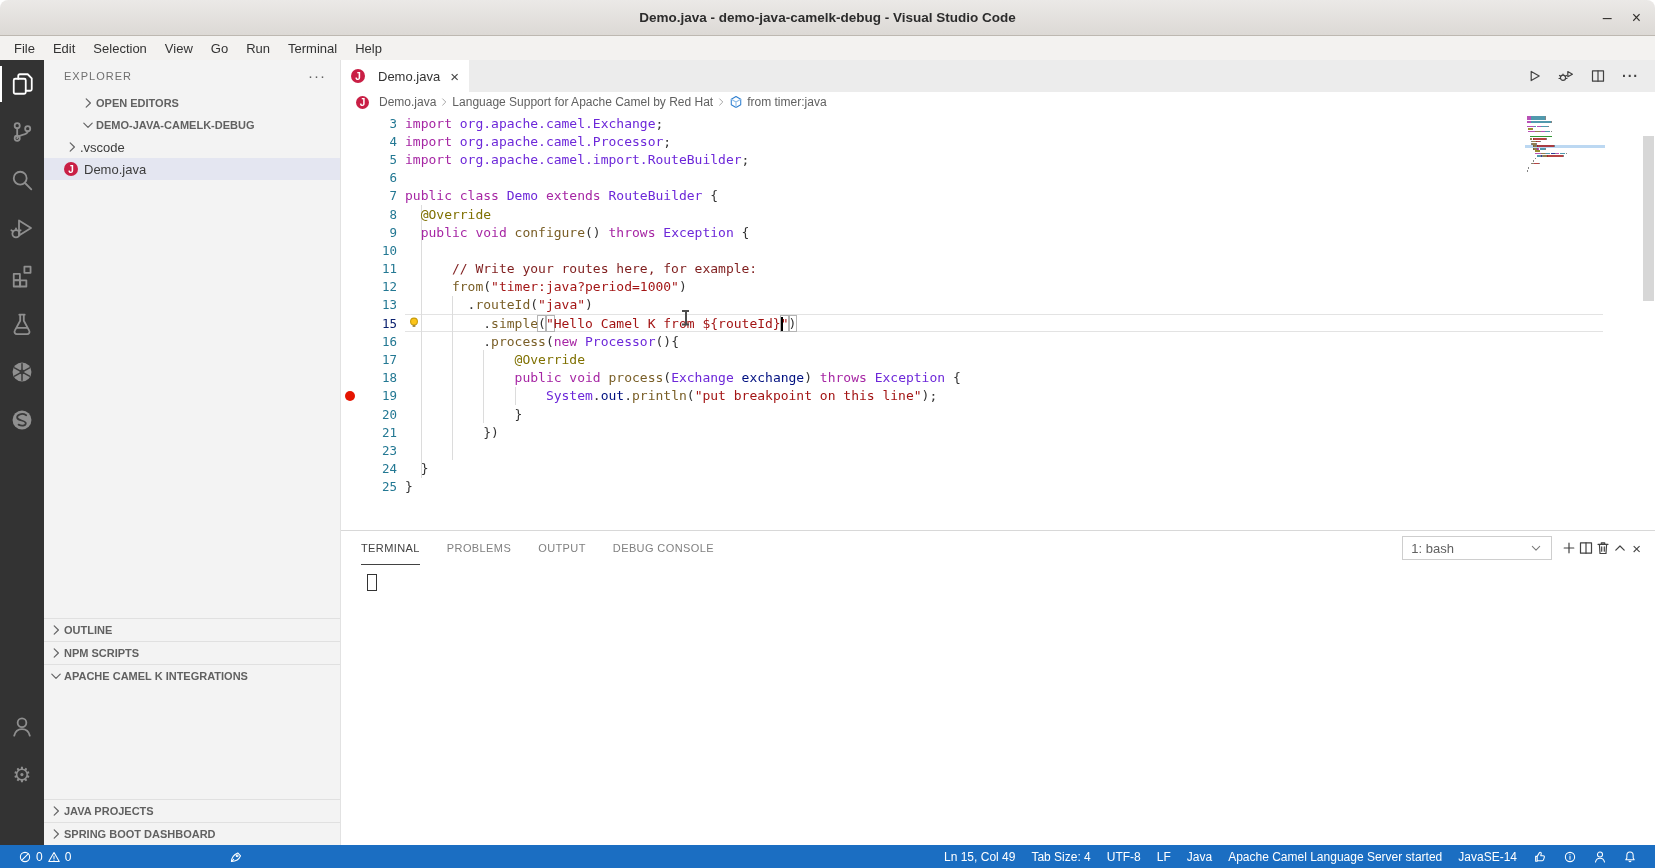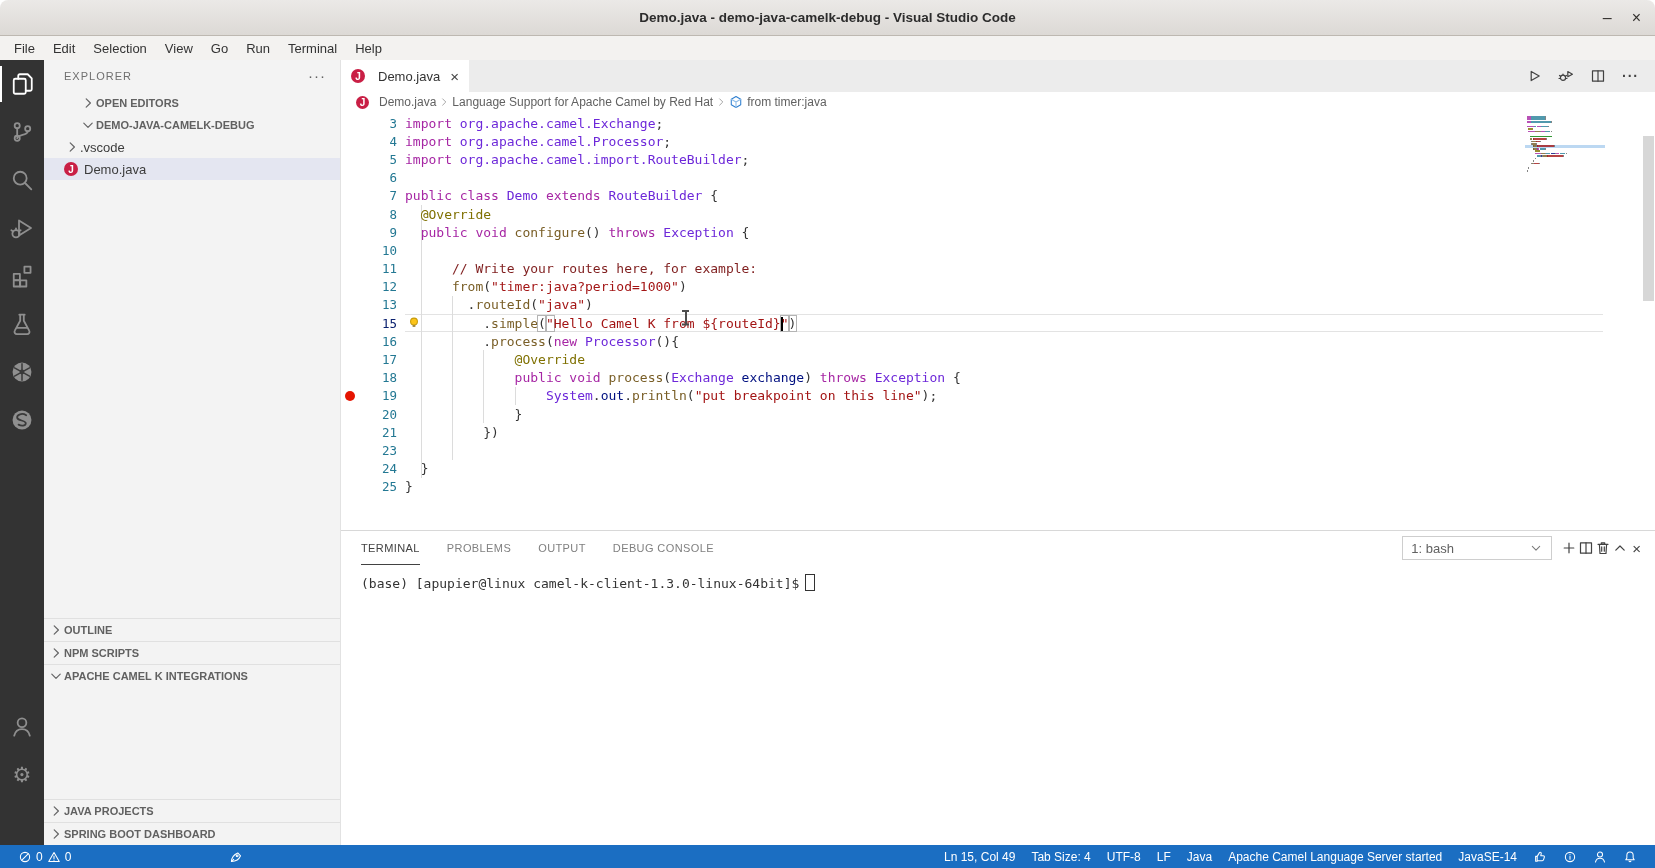--- a/index.html
+++ b/index.html
@@ -580,21 +580,21 @@
             <span class="ea-ic"><svg viewBox="0 0 16 16" fill="none" stroke="currentColor" stroke-width="1.2" stroke-linecap="round" stroke-linejoin="round">
                   <path d="M3 4.3h10M6.3 4.3V2.8h3.4v1.5M4.4 4.3l.6 9.2h6l.6-9.2M6.7 6.8v4.4M9.3 6.8v4.4"></path>
                 </svg></span>
             <span class="ea-ic"><svg viewBox="0 0 16 16" fill="none" stroke="currentColor" stroke-width="1.2" stroke-linecap="round" stroke-linejoin="round">
                   <path d="M3.8 10.2L8 6l4.2 4.2"></path>
                 </svg></span>
             <span class="tab-close">×</span>
           </div>
         </div>
         <div class="terminal-body">
-          <span>(base) [apupier@linux camel-k-client-1.3.0-linux-64bit]$</span><span class="term-cursor"></span>
+          <span class="term-cursor"></span>
         </div>
       </div>
     </div>
   </div>
 
   <div class="statusbar" id="statusbar" style="background: rgb(27, 110, 194);">
       <div class="st-item">
         <span class="st-ic"><svg viewBox="0 0 16 16" fill="none" stroke="currentColor" stroke-width="1.2" stroke-linecap="round" stroke-linejoin="round">
             <circle cx="8" cy="8" r="5.3"></circle>
             <path d="M4.4 11.6l7.2-7.2"></path>

